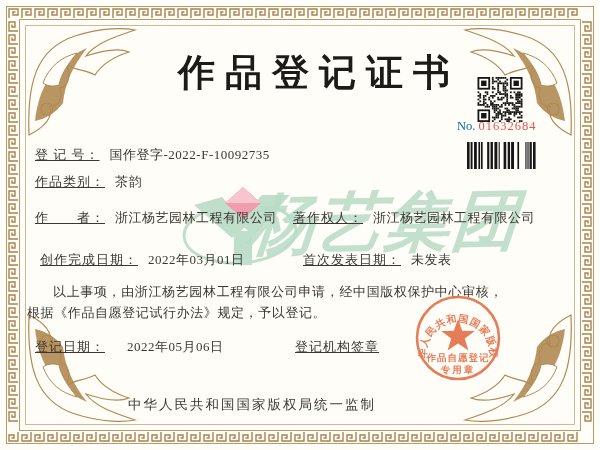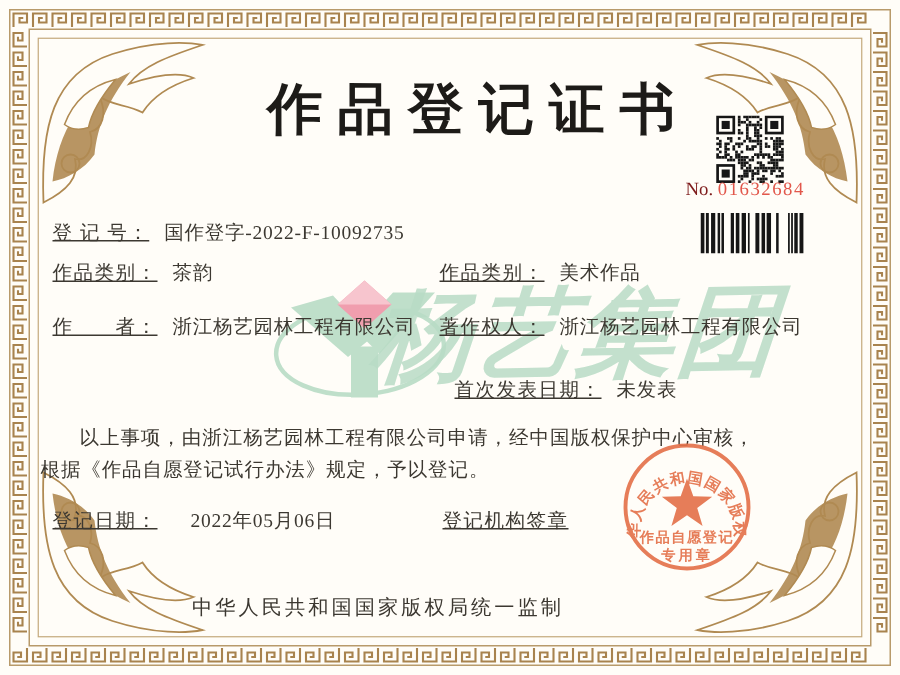--- a/index.html
+++ b/index.html
@@ -13,21 +13,21 @@
   
   .title{
     top:48px;left:0;width:600px;text-align:center;
     font-size:37px;font-weight:bold;letter-spacing:10px;color:#1d1b18;
     z-index:3;
     padding-left:19px;
   }
   
   .qr{top:77px;left:477px;width:46px;height:45px;z-index:3;}
   .serial{top:119px;left:457px;font-size:12.5px;z-index:3;white-space:nowrap;}
-  .serial .no{color:#7f1d1d;}
+  .serial .no{color:#0369a1;}
   .serial .num{color:#e2574b;letter-spacing:1px;}
   .barcode{top:142px;left:467px;width:70px;height:27px;z-index:3;}
   
   .field{font-size:13px;z-index:3;white-space:nowrap;color:#3c3831;}
   .field .lab{letter-spacing:1px;text-decoration:underline;}
   .field .val{margin-left:10px;letter-spacing:0.5px;}
   
   .statement{
     top:282px;left:27px;width:476px;font-size:13px;line-height:1.6;
     text-indent:2em;letter-spacing:0.6px;z-index:3;text-align:justify;
@@ -495,31 +495,31 @@
       <rect x="66" y="0" width="2.6" height="27" fill="#161616"></rect>
     </svg>
 
   <div class="abs field" style="top:146px;left:35px;">
     <span class="lab">登 记 号：</span><span class="val">国作登字-2022-F-10092735</span>
   </div>
 
   <div class="abs field" style="top:173px;left:35px;">
     <span class="lab">作品类别：</span><span class="val">茶韵</span>
   </div>
-  <div class="abs field" style="top:173px;left:293px;">
-    <span class="lab">作品类别：</span><span class="val">美术作品</span>
-  </div>
 
   <div class="abs field" style="top:209px;left:35px;">
     <span class="lab">作　　者：</span><span class="val">浙江杨艺园林工程有限公司</span>
   </div>
   <div class="abs field" style="top:209px;left:293px;">
     <span class="lab">著作权人：</span><span class="val">浙江杨艺园林工程有限公司</span>
   </div>
 
+  <div class="abs field" style="top:251px;left:40px;">
+    <span class="lab">创作完成日期：</span><span class="val">2022年03月01日</span>
+  </div>
   <div class="abs field" style="top:251px;left:303px;">
     <span class="lab">首次发表日期：</span><span class="val">未发表</span>
   </div>
 
   <div class="abs statement">以上事项，由浙江杨艺园林工程有限公司申请，经中国版权保护中心审核，根据《作品自愿登记试行办法》规定，予以登记。</div>
 
   <div class="abs field" style="top:338px;left:35px;">
     <span class="lab">登记日期：</span><span class="val" style="margin-left:22px;text-align:right;">2022年05月06日</span>
   </div>
   <div class="abs field" style="top:338px;left:295px;">

